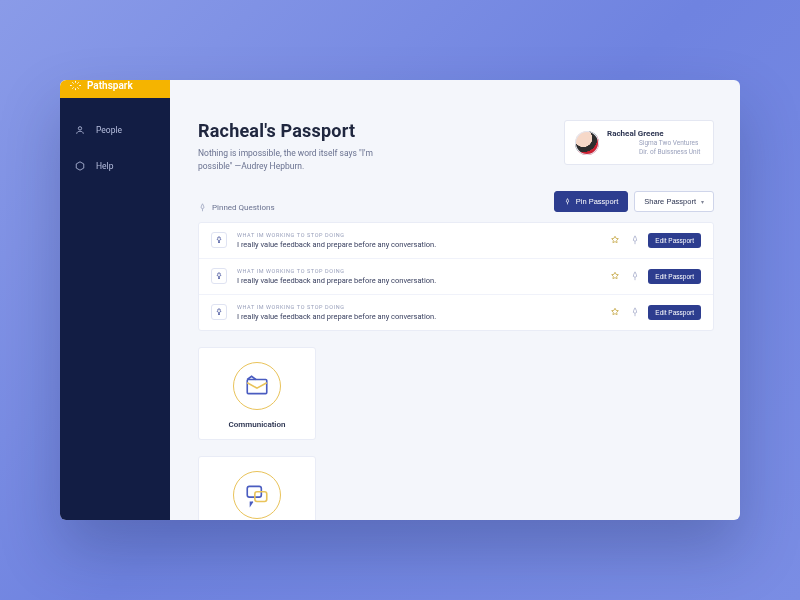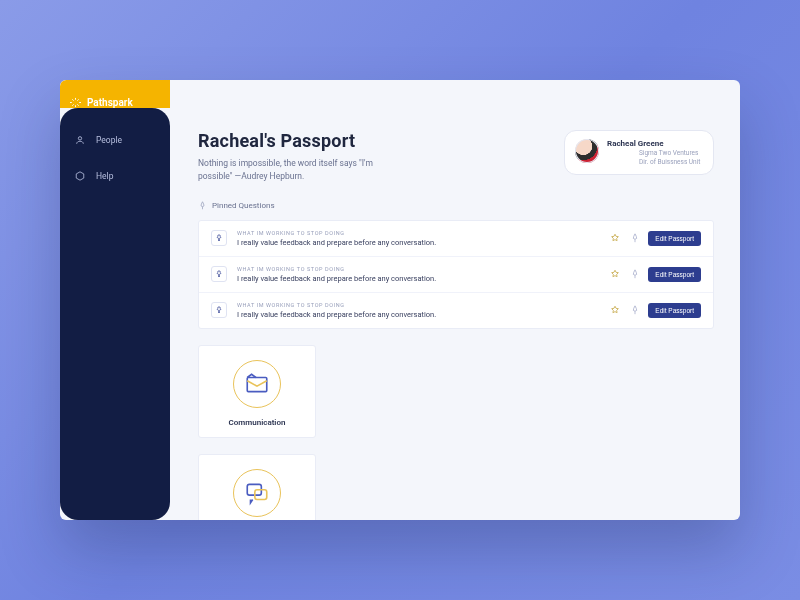--- a/index.html
+++ b/index.html
@@ -7,51 +7,51 @@
   body {
     background: linear-gradient(135deg, #8a9be8 0%, #6f83e0 50%, #7a8de4 100%);
     display: flex; align-items: center; justify-content: center;
   }
   .window {
     width: 680px; height: 440px; background: #f4f6fb;
     border-radius: 6px; overflow: hidden; display: flex; flex-direction: column;
     box-shadow: 0 30px 60px rgba(20,30,70,.25);
   }
   .brandbar {
-    width: 110px; height: 28px; background: #f5b400; color: #fff;
-    display: flex; align-items: flex-end; gap: 6px; padding: 0 10px; font-size: 10px;
+    width: 110px; height: 18px; background: #f5b400; color: #fff;
+    display: flex; align-items: flex-start; gap: 6px; padding: 0 10px; font-size: 10px;
     border-top-left-radius: 6px; font-weight: 600;
   }
   .brandbar svg { flex: 0 0 auto; }
   .body { flex: 1; display: flex; min-height: 0; }
   .sidebar {
     width: 110px; background: #121d44; color: #c6cce6; display: flex; flex-direction: column;
-    padding-top: 14px; font-size: 8.5px; border-radius: 18px;
+    padding-top: 14px; font-size: 8.5px;
   }
   .side-item {
     display: flex; align-items: center; gap: 8px; padding: 10px 12px; cursor: pointer;
     color: #b7bfdf;
   }
   .side-item.active { background: #1f2e68; color: #fff; position: relative; }
   .side-item.active .side-icon-wrap { background: #f5b400; color:#121d44; }
   .side-icon-wrap {
     width: 16px; height: 16px; border-radius: 3px; display:flex; align-items:center; justify-content:center;
     background: transparent;
   }
   .side-badge { margin-left: auto; font-size: 7.5px; opacity:.8; }
   .side-plus { margin-left: 4px; font-size: 9px; opacity:.8; }
   .side-item:nth-child(3){ margin-top: 6px;}
   .side-item:nth-child(4){ margin-top: 6px;}
   .main { flex:1; padding: 22px 26px 0 28px; overflow: hidden; position: relative; }
   .header { display:flex; align-items:flex-start; justify-content: space-between; gap: 20px; }
   .title { font-size: 18px; font-weight: 700; color: #20273f; letter-spacing:.2px; }
   .subtitle { font-size: 8.5px; color: #6a7290; margin-top: 6px; max-width: 210px; line-height: 1.5; }
   .profile-card {
-    background: #fff; border: 1px solid #e4e7f2; border-radius: 12px; padding: 8px 10px;
-    display:flex; align-items:flex-start; gap:8px; min-width: 150px;
+    background: #fff; border: 1px solid #e4e7f2; border-radius: 3px; padding: 8px 10px;
+    display:flex; align-items:center; gap:8px; min-width: 150px;
   }
   .avatar { width: 24px; height:24px; border-radius:50%; background: radial-gradient(circle at 35% 30%, #f6d8c8 0 38%, #2d2d2d 39% 60%, #c23 61% 100%); box-shadow: inset 0 0 0 1px #e4e7f2; }
   .profile-name { font-size: 8px; font-weight:700; color:#2d3552; }
   .profile-line { font-size: 6.5px; color:#9aa1bc; margin-top:1px;margin-left:32px; }
   .toolbar { display:flex; align-items:flex-end; justify-content: space-between; margin-top: 18px; }
   .pinned-label { display:flex; align-items:center; gap:5px; font-size:8px; color:#6a7290; }
   .toolbar-buttons { display:flex; gap:6px; }
   .btn {
     font-size: 7.5px; padding: 5px 9px; border-radius: 3px; border:1px solid #cfd5ea; background:#fff;
     color:#2d3552; cursor:pointer; display:flex; align-items:center; gap:5px;
@@ -129,20 +129,32 @@
         </div>
       </div>
 
       <div class="toolbar">
         <div class="pinned-label">
           <svg width="9" height="9" viewBox="0 0 24 24" fill="none" stroke="#9aa1bc" stroke-width="2">
               <path d="M12 2l3 6 1 5-4 2-4-2 1-5zM12 15v7"></path>
             </svg>
           <span>Pinned Questions</span>
         </div>
+        <div class="toolbar-buttons">
+          <button class="btn primary">
+            <svg width="7" height="7" viewBox="0 0 24 24" fill="none" stroke="currentColor" stroke-width="2.5">
+                <path d="M12 2l3 6 1 5-4 2-4-2 1-5zM12 15v7"></path>
+              </svg>
+            <span>Pin Passport</span>
+          </button>
+          <button class="btn">
+            <span>Share Passport</span>
+            <span class="chev">▾</span>
+          </button>
+        </div>
       </div>
 
       <div class="qa-list">
         <div class="qa-row">
           <div class="qa-pin">
               <svg width="8" height="8" viewBox="0 0 24 24" fill="none" stroke="currentColor" stroke-width="2">
                 <path d="M9 3h6l1 5 2 2-5 3v8l-1-1-1 1v-8l-5-3 2-2z"></path>
               </svg>
             </div>
           <div class="qa-text">

